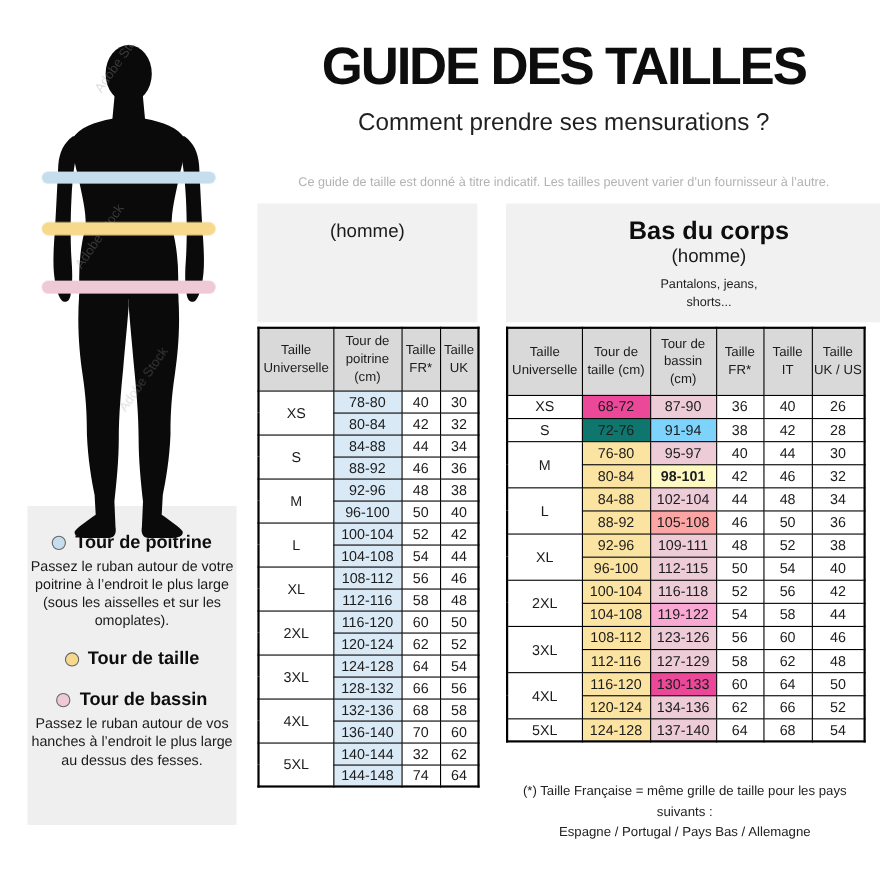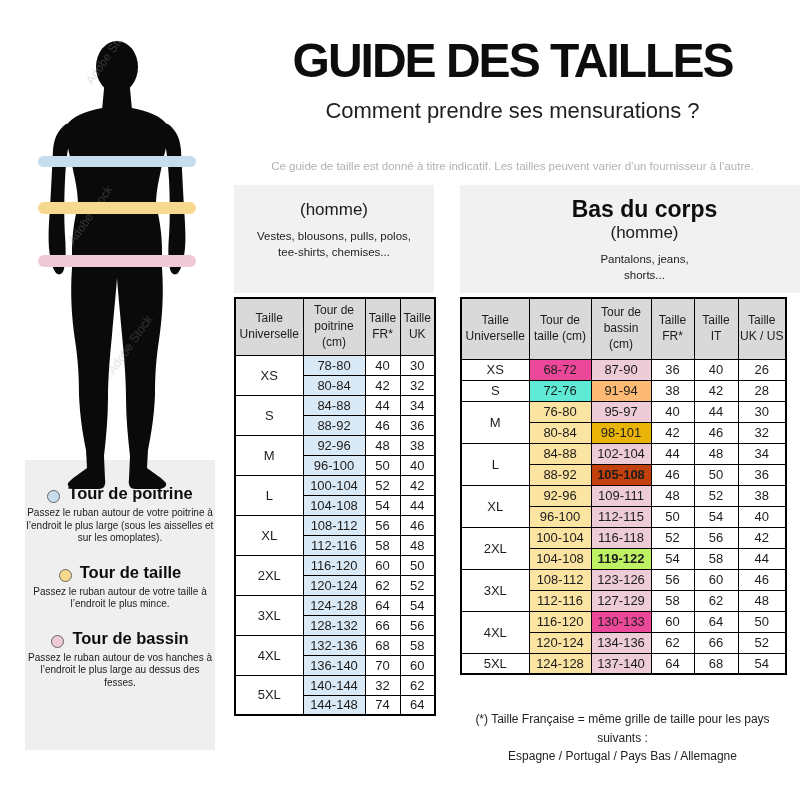--- a/index.html
+++ b/index.html
@@ -17,24 +17,24 @@
   .main-title { font-size: 48px; font-weight: bold; letter-spacing: -2px; color: #0d0d0d; line-height: 1.05; }
   .subtitle { font-size: 22px; font-weight: 400; color: #1f1f1f; margin-top: 12px; }
   .disclaimer { position: absolute; left: 230px; top: 160px; width: 565px; text-align: center;
                 font-size: 11.5px; color: #b2b2b2; }
 
   
   .legend-panel { position: absolute; left: 25px; top: 460px; width: 190px; height: 290px;
                   background: #efefef; z-index: 0; padding-top: 24px; text-align: center; }
   .figure-svg { position: absolute; left: 22px; top: 40px; z-index: 1; }
   .legend-item { margin-bottom: 18px; }
-  .legend-heading { display: flex; align-items: flex-end; justify-content: center; gap: 8px; }
+  .legend-heading { display: flex; align-items: center; justify-content: center; gap: 8px; }
   .legend-circle { width: 13px; height: 13px; border-radius: 50%; border: 1.5px solid #666; flex: 0 0 auto; }
   .legend-title { font-size: 16.5px; font-weight: bold; color: #0d0d0d; }
-  .legend-desc { margin-top: 4px; font-size: 10px; line-height: 1.25; color: #1a1a1a; padding: 0 1px; }
+  .legend-desc { margin-top: 4px; font-size: 13px; line-height: 1.25; color: #1a1a1a; padding: 0 1px; }
 
   
   .section-header { position: absolute; top: 185px; height: 108px; background: #f1f1f1;
                     text-align: center; padding-top: 13px; }
   .section-header.haut { left: 234px; width: 200px; }
   .section-header.bas  { left: 460px; width: 369px; }
   .section-title { font-size: 23px; font-weight: bold; color: #0d0d0d; line-height: 1; }
   .section-sub { font-size: 17px; color: #1a1a1a; margin-top: 2px; }
   .section-desc { font-size: 11.5px; color: #222; margin: 9px auto 0; line-height: 1.35; }
   .section-header.haut .section-desc { max-width: 162px; }
@@ -78,21 +78,20 @@
       <span class="legend-circle" style="background: rgb(197, 221, 237);"></span>
       <span class="legend-title">Tour de poitrine</span>
     </div>
     <div class="legend-desc">Passez le ruban autour de votre poitrine à l’endroit le plus large (sous les aisselles et sur les omoplates).</div>
   </div>
   <div class="legend-item">
     <div class="legend-heading">
       <span class="legend-circle" style="background: rgb(246, 217, 140);"></span>
       <span class="legend-title">Tour de taille</span>
     </div>
-    <div class="legend-desc">Passez le ruban autour de votre taille à l’endroit le plus mince.</div>
   </div>
   <div class="legend-item">
     <div class="legend-heading">
       <span class="legend-circle" style="background: rgb(240, 201, 214);"></span>
       <span class="legend-title">Tour de bassin</span>
     </div>
     <div class="legend-desc">Passez le ruban autour de vos hanches à l’endroit le plus large au dessus des fesses.</div>
   </div>
 </div>
 
@@ -126,21 +125,20 @@
   </g>
   <g>
     <rect x="16" y="116" width="158" height="11" rx="5.5" fill="#c5dded"></rect>
     <rect x="16" y="162" width="158" height="12" rx="6" fill="#f6d98c"></rect>
     <rect x="16" y="215" width="158" height="12" rx="6" fill="#f0c9d6"></rect>
   </g>
 </svg>
 
 <div class="section-header haut">
   <div class="section-sub">(homme)</div>
-  <div class="section-desc">Vestes, blousons, pulls, polos, tee-shirts, chemises...</div>
 </div>
 <div class="section-header bas">
   <div class="section-title">Bas du corps</div>
   <div class="section-sub">(homme)</div>
   <div class="section-desc">Pantalons, jeans, shorts...</div>
 </div>
 
 <table id="haut-table" class="size-table">
   <colgroup>
       <col class="c0">
@@ -282,52 +280,52 @@
       <tr>
         <td rowspan="1">XS</td>
         <td style="background: #ec4899;">68-72</td>
         <td style="background: rgb(237, 204, 216);">87-90</td>
         <td>36</td>
         <td>40</td>
         <td>26</td>
       </tr>
       <tr>
         <td rowspan="1">S</td>
-        <td style="background: #5eead4; margin-top: 21px;">72-76</td>
-        <td style="background: #fdba74;">91-94</td>
+        <td style="background: #0f766e; margin-top: 21px;">72-76</td>
+        <td style="background: #7dd3fc;">91-94</td>
         <td>38</td>
         <td>42</td>
         <td>28</td>
       </tr>
       <tr>
         <td rowspan="2">M</td>
         <td style="background: rgb(251, 227, 161);">76-80</td>
         <td style="background: rgb(237, 204, 216);">95-97</td>
         <td>40</td>
         <td>44</td>
         <td>30</td>
       </tr>
       <tr>
         <td style="background: rgb(251, 227, 161);">80-84</td>
-        <td style="background: #eab308;">98-101</td>
+        <td style="background: #fef9c3; font-weight: bold;">98-101</td>
         <td>42</td>
         <td>46</td>
         <td>32</td>
       </tr>
       <tr>
         <td rowspan="2">L</td>
         <td style="background: rgb(251, 227, 161);">84-88</td>
         <td style="background: rgb(237, 204, 216);">102-104</td>
         <td>44</td>
         <td>48</td>
         <td>34</td>
       </tr>
       <tr>
         <td style="background: rgb(251, 227, 161);">88-92</td>
-        <td style="background: #c2410c; font-weight: bold;">105-108</td>
+        <td style="background: #fca5a5;">105-108</td>
         <td>46</td>
         <td>50</td>
         <td>36</td>
       </tr>
       <tr>
         <td rowspan="2">XL</td>
         <td style="background: rgb(251, 227, 161);">92-96</td>
         <td style="background: rgb(237, 204, 216);">109-111</td>
         <td>48</td>
         <td>52</td>
@@ -343,21 +341,21 @@
       <tr>
         <td rowspan="2">2XL</td>
         <td style="background: rgb(251, 227, 161);">100-104</td>
         <td style="background: rgb(237, 204, 216);">116-118</td>
         <td>52</td>
         <td>56</td>
         <td>42</td>
       </tr>
       <tr>
         <td style="background: rgb(251, 227, 161);">104-108</td>
-        <td style="background: #bef264; font-weight: bold;">119-122</td>
+        <td style="background: #f9a8d4;">119-122</td>
         <td>54</td>
         <td>58</td>
         <td>44</td>
       </tr>
       <tr>
         <td rowspan="2">3XL</td>
         <td style="background: rgb(251, 227, 161);">108-112</td>
         <td style="background: rgb(237, 204, 216);">123-126</td>
         <td>56</td>
         <td>60</td>

